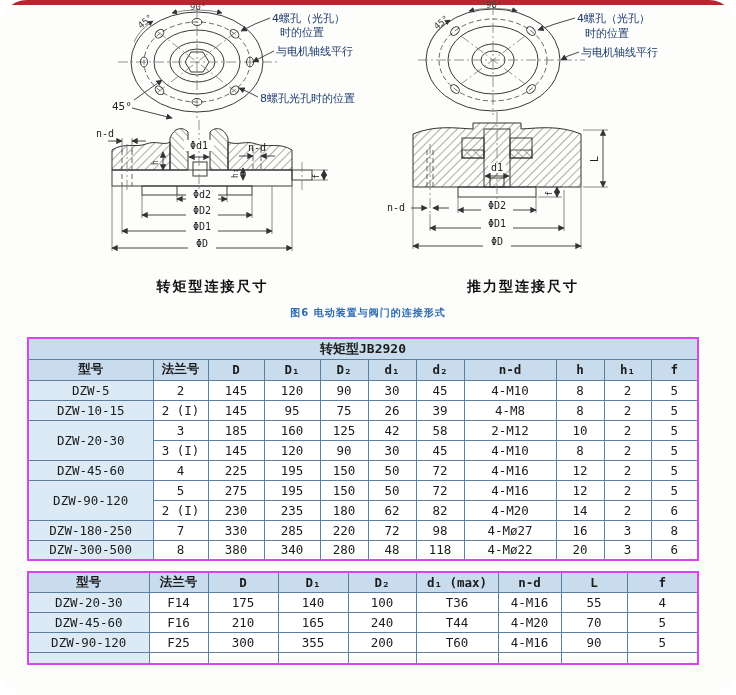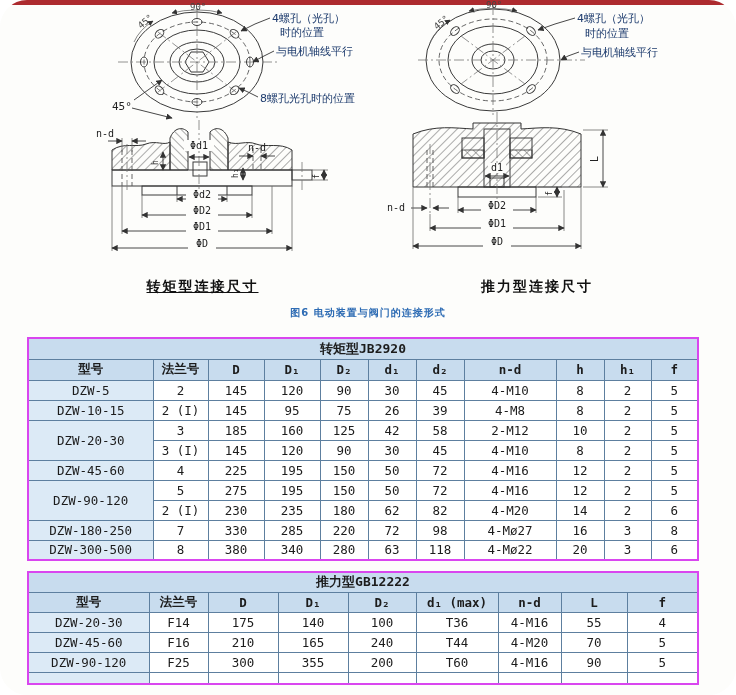--- a/index.html
+++ b/index.html
@@ -2,22 +2,22 @@
 <html><head>
 <meta charset="utf-8">
 <style>
   html,body{margin:0;padding:0;}
   #page{position:relative;width:736px;height:695px;background:#fdfdfb;overflow:hidden;
         font-family:"DejaVu Sans","Liberation Sans",sans-serif;border-radius:27px;}
   #topbar{position:absolute;left:0;top:0;width:736px;height:5px;}
   #drawings{position:absolute;left:0;top:0;}
   .sec-caption{position:absolute;top:278px;font-size:14px;font-weight:bold;color:#111;
         letter-spacing:2px;text-align:center;}
-  #cap-left{left:90px;width:225px;text-decoration:underline;}
-  #cap-right{left:393px;width:200px;text-align:right;}
+  #cap-left{left:100px;width:225px;}
+  #cap-right{left:423px;width:200px;}
   #fig-caption{position:absolute;left:0;top:306px;width:736px;text-align:center;
         font-size:10px;font-weight:bold;letter-spacing:1px;}
   .tbl{border-collapse:collapse;table-layout:fixed;position:absolute;left:27px;
         border:2px solid #d946ef;background:#fff;}
   #tbl1{top:337px;}
   #tbl2{top:571px;}
   .tbl td{border:1px solid #5d7f9f;text-align:center;vertical-align:middle;
         font:12.5px "DejaVu Sans Mono","Liberation Mono",monospace;color:#1c1c1c;
         overflow:hidden;white-space:nowrap;padding:0;}
   .tbl tr.tt td{background:#c8dcee;font-weight:bold;font-size:13px;}
@@ -377,21 +377,21 @@
       <td>16</td>
       <td>3</td>
       <td>8</td>
     </tr>
     <tr style="height:20px">
       <td class="model">DZW-300-500</td>
       <td>8</td>
       <td>380</td>
       <td>340</td>
       <td>280</td>
-      <td>63</td>
+      <td>48</td>
       <td>118</td>
       <td>4-Mø22</td>
       <td>20</td>
       <td>3</td>
       <td>6</td>
     </tr>
   </tbody>
     </table>
 
   <table id="tbl2" class="tbl">
@@ -400,23 +400,20 @@
         <col style="width:59px">
         <col style="width:70px">
         <col style="width:70px">
       <col style="width:68px">
         <col style="width:82px">
         <col style="width:63px">
         <col style="width:66px">
       <col style="width:71px">
     </colgroup>
     <tbody>
-        <tr class="tt" style="height:20px">
-          <td colspan="9">推力型GB12222</td>
-        </tr>
     <tr class="hd" style="height:20px">
       <td>型号</td>
       <td>法兰号</td>
       <td>D</td>
       <td>D₁</td>
       <td>D₂</td>
       <td>d₁ (max)</td>
       <td>n-d</td>
       <td>L</td>
       <td>f</td>

